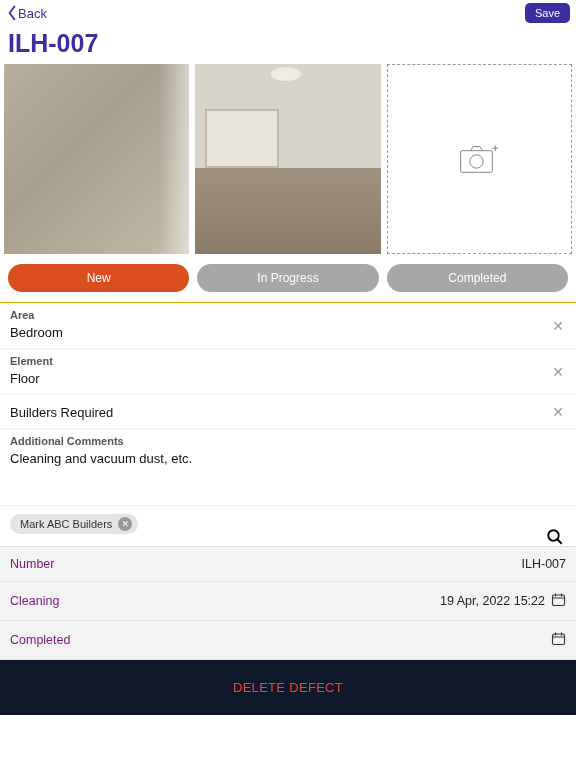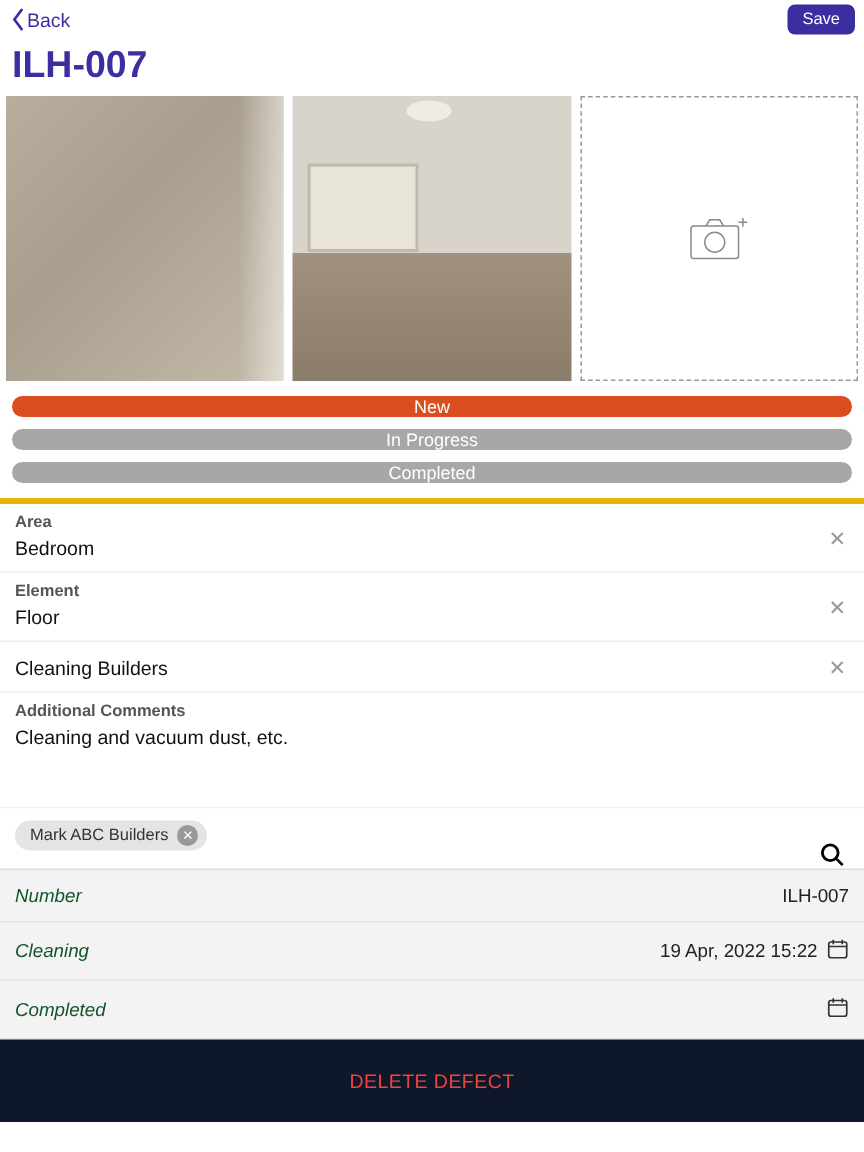--- a/index.html
+++ b/index.html
@@ -11,38 +11,38 @@
   .title { font-size: 25px; font-weight: 700; color: #3a2ea0; padding: 3px 8px 6px 8px; }
   .photos { display: flex; gap: 6px; padding: 0 4px 8px 4px; }
   .photo { width: 186px; height: 190px; background: #ccc; }
   .photo1 { background: linear-gradient(135deg, #b8ae9e 0%, #a89e8e 40%, #c4baa8 100%); position: relative; }
   .photo1::after { content:''; position:absolute; right:0; bottom:0; width:30px; height:100%; background:linear-gradient(90deg, transparent, rgba(255,255,255,0.5)); }
   .photo2 { background: linear-gradient(to bottom, #d8d4cc 0%, #d8d4cc 55%, #a0927e 55%, #8a7c68 100%); position: relative; }
   .photo2::before { content:''; position:absolute; left:10px; top:45px; width:70px; height:55px; background:#e8e4da; border:2px solid #c0b8a8; }
   .photo2::after { content:''; position:absolute; left:76px; top:3px; width:30px; height:14px; background:#f0ece4; border-radius:50%; }
   .add-photo { width: 186px; height: 190px; border: 1px dashed #999; display: flex; align-items: center; justify-content: center; cursor: pointer; }
   .add-photo svg { width: 40px; height: 32px; stroke: #888; fill: none; }
-  .statusbar { display: flex; gap: 8px; padding: 2px 8px 10px 8px; border-bottom: 4px solid #eab308; flex-direction: column; }
+  .statusbar { display: flex; gap: 8px; padding: 2px 8px 10px 8px; border-bottom: 1px solid #eab308; }
   .status-btn { flex: 1; border: none; border-radius: 14px; height: 28px; font-size: 12px; color: #fff; cursor: pointer; }
   .status-new { background: #da4d1e; }
   .status-other { background: #a7a7a7; }
   .form-row { padding: 6px 10px 8px 10px; border-bottom: 1px solid #eee; position: relative; }
   .form-label { font-size: 11px; color: #555; font-weight: bold; }
   .form-value { font-size: 13px; color: #111; padding-top: 4px; }
   .clear-x { position: absolute; right: 12px; top: 50%; transform: translateY(-50%); color: #999; font-size: 14px; cursor: pointer; }
   .comments-row { padding: 6px 10px 12px 10px; }
   .spacer { height: 28px; border-bottom: 1px solid #eee; }
   .assigned-wrap { padding: 8px 10px 12px 10px; position: relative; border-bottom: 1px solid #ddd; background:#fff; }
   .assigned-label { font-size: 11px; color: #555; margin-bottom: 6px; }
   .chip { display: inline-flex; align-items: center; background: #e4e4e4; border-radius: 12px; padding: 3px 6px 3px 10px; font-size: 11px; color: #333; }
   .chip-x { width: 14px; height: 14px; border-radius: 50%; background: #999; color: #fff; display: inline-flex; align-items: center; justify-content: center; font-size: 9px; margin-left: 6px; cursor: pointer; }
   .search-ic { position: absolute; right: 12px; top: 22px; cursor: pointer; }
   .search-ic svg { width: 18px; height: 18px; stroke: #000; stroke-width: 2.5; fill: none; }
   .meta-row { display: flex; justify-content: space-between; align-items: center; padding: 10px 10px; font-size: 12.5px; background: #f3f3f3; border-bottom: 1px solid #e2e2e2; }
-  .meta-row .lbl { color: #14532d; font-style: italic; }
+  .meta-row .lbl { color: #701a75; }
   .meta-row .val { color: #222; display:flex; align-items:center; gap:6px;}
   .cal-ic svg { width: 15px; height: 15px; stroke: #333; fill: none; }
   .delete-btn { width: 100%; text-align: center; padding: 20px 0; color: #f4433e; font-size: 13px; letter-spacing: 0.3px; background: #0f172a; border: none; cursor: pointer; }
 </style>
 </head>
 <body>
 
 
 
 <div class="topbar">
@@ -80,21 +80,21 @@
   <div class="form-label">Area</div>
   <div class="form-value">Bedroom</div>
   <div class="clear-x">✕</div>
 </div>
 <div class="form-row">
   <div class="form-label">Element</div>
   <div class="form-value">Floor</div>
   <div class="clear-x">✕</div>
 </div>
 <div class="form-row">
-  <div class="form-value">Cleaning Builders</div>
+  <div class="form-value">Builders Required</div>
   <div class="clear-x">✕</div>
 </div>
 <div class="comments-row">
   <div class="form-label">Additional Comments</div>
   <div class="form-value">Cleaning and vacuum dust, etc.</div>
 </div>
 <div class="spacer"></div>
 
 <div class="assigned-wrap">
   <div class="chip">

